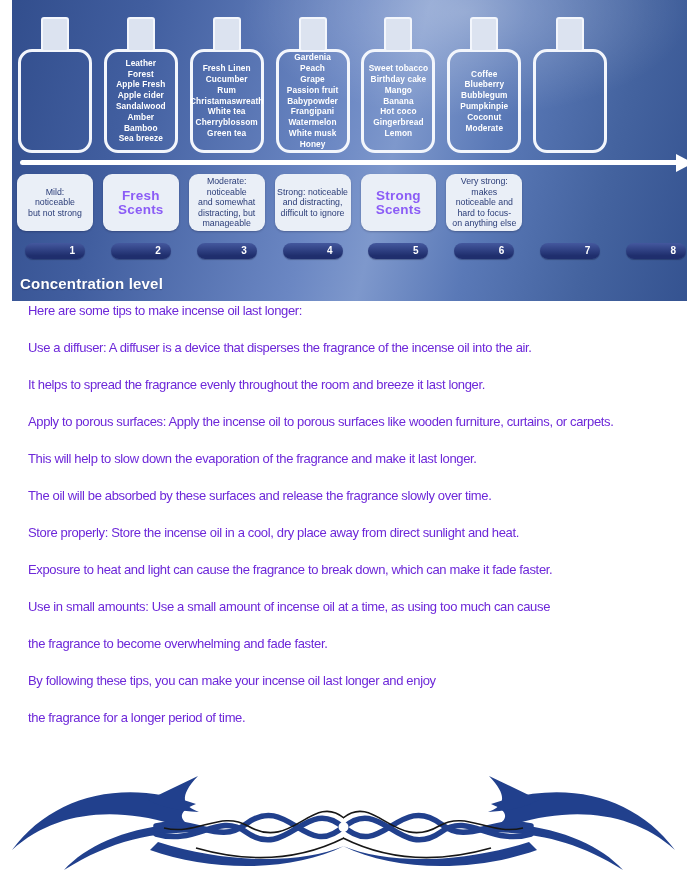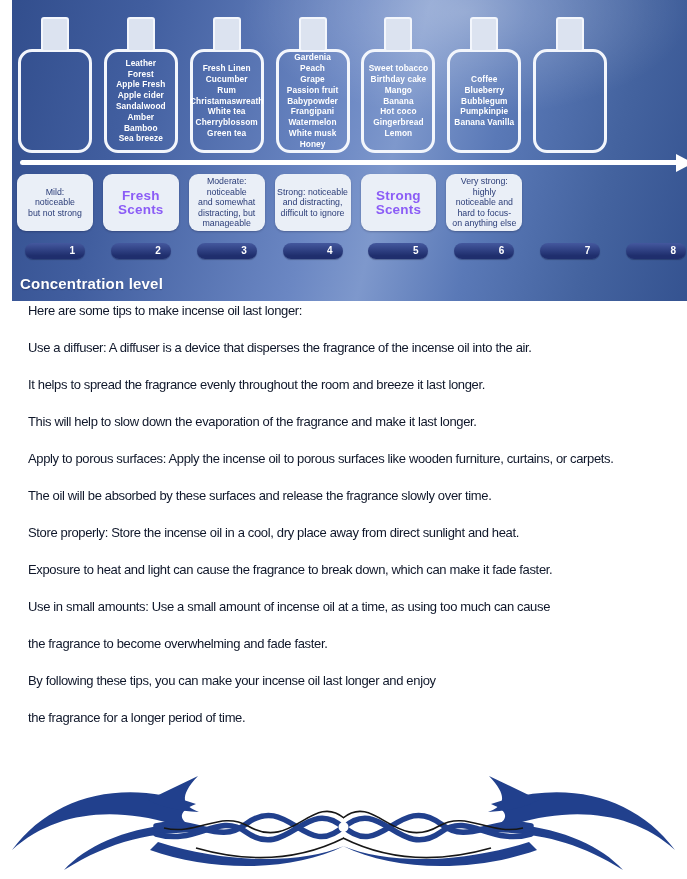--- a/index.html
+++ b/index.html
@@ -62,21 +62,21 @@
   }
   .axis-label{
     position:absolute;top:259px;left:8px;color:#ffffff;
     font-size:15px;font-weight:bold;letter-spacing:0.2px;
     text-shadow:0 1px 1px rgba(0,0,40,0.3);
     margin-top:16px;
   }
   
   .tips{position:absolute;top:281px;left:28px;width:659px;padding-top:23px;}
   .tips p{
-    margin:0 0 23px 0;font-size:13px;line-height:14px;color:#0f172a;
+    margin:0 0 23px 0;font-size:13px;line-height:14px;color:#6d28d9;
     letter-spacing:-0.35px;white-space:nowrap;
   }
   
   .flourish{position:absolute;top:770px;left:0;width:687px;height:107px;}
 </style>
 </head>
 <body>
 
 <div class="banner">
 
@@ -137,21 +137,21 @@
 Gingerbread Lemon</div>
       </div>
     </div>
     <div class="bcol">
       <div class="cap"></div>
       <div class="bottle">
         <div class="scents">Coffee
 Blueberry
 Bubblegum
 Pumpkinpie
-Banana Vanilla</div>
+Coconut Moderate</div>
       </div>
     </div>
     <div class="bcol">
       <div class="cap"></div>
       <div class="bottle">
         <div class="scents"></div>
       </div>
     </div>
   </div>
 
@@ -186,21 +186,21 @@
 difficult to ignore</div>
         </div>
       </div>
     <div class="lcol">
         <div class="card emph">
       <div class="txt">Strong Scents</div>
         </div>
       </div>
     <div class="lcol">
         <div class="card">
-      <div class="txt">Very strong: highly
+      <div class="txt">Very strong: makes
 noticeable and
 hard to focus-
 on anything else</div>
         </div>
       </div>
   </div>
 
   <div class="row8 pills">
     <div>
         <div class="pill">1</div>
@@ -228,22 +228,22 @@
       </div>
   </div>
 
   <div class="axis-label">Concentration level</div>
 </div>
 
 <div class="tips">
   <p>Here are some tips to make incense oil last longer:</p>
   <p>Use a diffuser: A diffuser is a device that disperses the fragrance of the incense oil into the air.</p>
   <p>It helps to spread the fragrance evenly throughout the room and breeze it last longer.</p>
+  <p>Apply to porous surfaces: Apply the incense oil to porous surfaces like wooden furniture, curtains, or carpets.</p>
   <p>This will help to slow down the evaporation of the fragrance and make it last longer.</p>
-  <p>Apply to porous surfaces: Apply the incense oil to porous surfaces like wooden furniture, curtains, or carpets.</p>
   <p>The oil will be absorbed by these surfaces and release the fragrance slowly over time.</p>
   <p>Store properly: Store the incense oil in a cool, dry place away from direct sunlight and heat.</p>
   <p>Exposure to heat and light can cause the fragrance to break down, which can make it fade faster.</p>
   <p>Use in small amounts: Use a small amount of incense oil at a time, as using too much can cause</p>
   <p>the fragrance to become overwhelming and fade faster.</p>
   <p>By following these tips, you can make your incense oil last longer and enjoy</p>
   <p>the fragrance for a longer period of time.</p>
 </div>
 
 <svg class="flourish" viewBox="0 0 687 107" aria-hidden="true">

